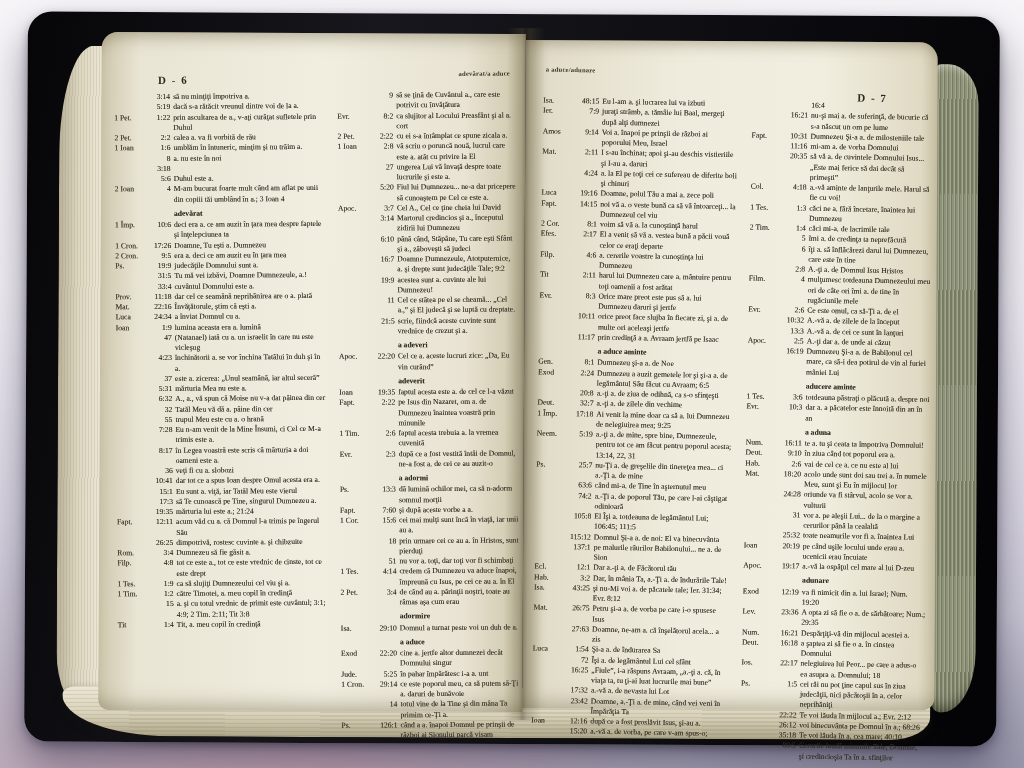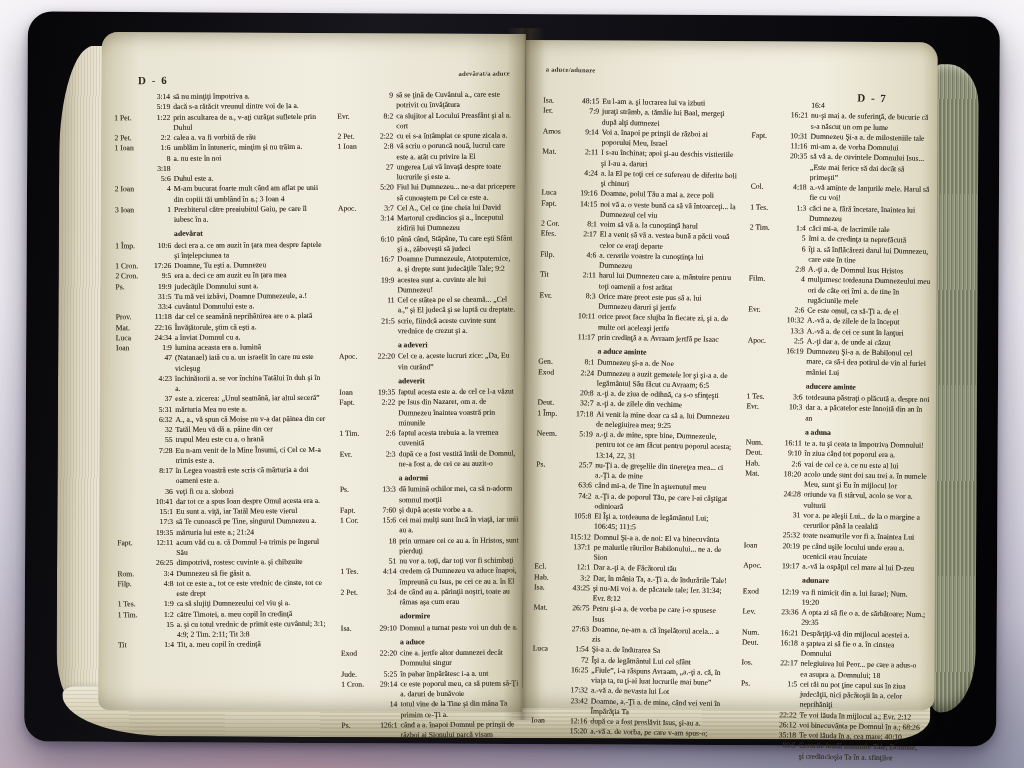--- a/index.html
+++ b/index.html
@@ -47,21 +47,21 @@
   .page-left .content{transform:rotate(-.7deg);}
   .page-right{left:524px;top:40px;width:412px;height:668px;border-radius:0 18px 12px 0;
     background:linear-gradient(90deg,#c4bda2 0%,#e2ddca 6%,#f0ecdd 38%,#f1eedf 72%,#e0dac4 96%,#c8c1a5 100%);
     box-shadow:inset 0 14px 16px -12px rgba(120,110,80,.55), inset 0 -18px 20px -14px rgba(120,110,80,.5);}
   .page-right .content{transform:rotate(.8deg);}
   .gutter{position:absolute;left:505px;top:28px;width:38px;height:692px;pointer-events:none;
     background:linear-gradient(90deg,rgba(90,80,55,0),rgba(95,85,58,.32) 40%,rgba(55,48,30,.42) 50%,rgba(95,85,58,.3) 62%,rgba(90,80,55,0));}
 
   
   .pgnum{position:absolute;font-size:11px;font-weight:bold;letter-spacing:1.5px;color:#2e2920;}
-  .page-left .pgnum{left:40px;top:40px;}
+  .page-left .pgnum{left:60px;top:40px;}
   .page-right .pgnum{right:54px;top:48px;margin-left:48px;}
   .runhead{position:absolute;font-size:6.6px;font-weight:bold;color:#3a3428;letter-spacing:.2px;}
   .page-left .runhead{right:12px;top:38px;}
   .page-right .runhead{left:16px;top:28px;}
 
   
   .cols{position:absolute;top:58px;display:flex;}
   .page-left  .cols{left:16px;right:6px;gap:13px;}
   .page-right .cols{left:14px;right:6px;gap:13px;}
   .col{font-size:7.6px;line-height:10.25px;color:#322c22;text-shadow:0 0 .5px rgba(50,44,34,.5);}
@@ -128,25 +128,20 @@
               <div class="row">
                 <span class="bk"></span>
                 <span class="rf">5:6</span>
                 <span class="tx">Duhul este a.</span>
               </div>
               <div class="row">
                 <span class="bk">2 Ioan</span>
                 <span class="rf">4</span>
                 <span class="tx">M-am bucurat foarte mult când am aflat pe unii din copiii tăi umblând în a.; 3 Ioan 4</span>
               </div>
-              <div class="row">
-                <span class="bk">3 Ioan</span>
-                <span class="rf">1</span>
-                <span class="tx">Prezbiterul către preaiubitul Gaiu, pe care îl iubesc în a.</span>
-              </div>
               <div class="h">adevărat</div>
               <div class="row">
                 <span class="bk">1 Împ.</span>
                 <span class="rf">10:6</span>
                 <span class="tx">deci era a. ce am auzit în ţara mea despre faptele şi înţelepciunea ta</span>
               </div>
               <div class="row">
                 <span class="bk">1 Cron.</span>
                 <span class="rf">17:26</span>
                 <span class="tx">Doamne, Tu eşti a. Dumnezeu</span>

